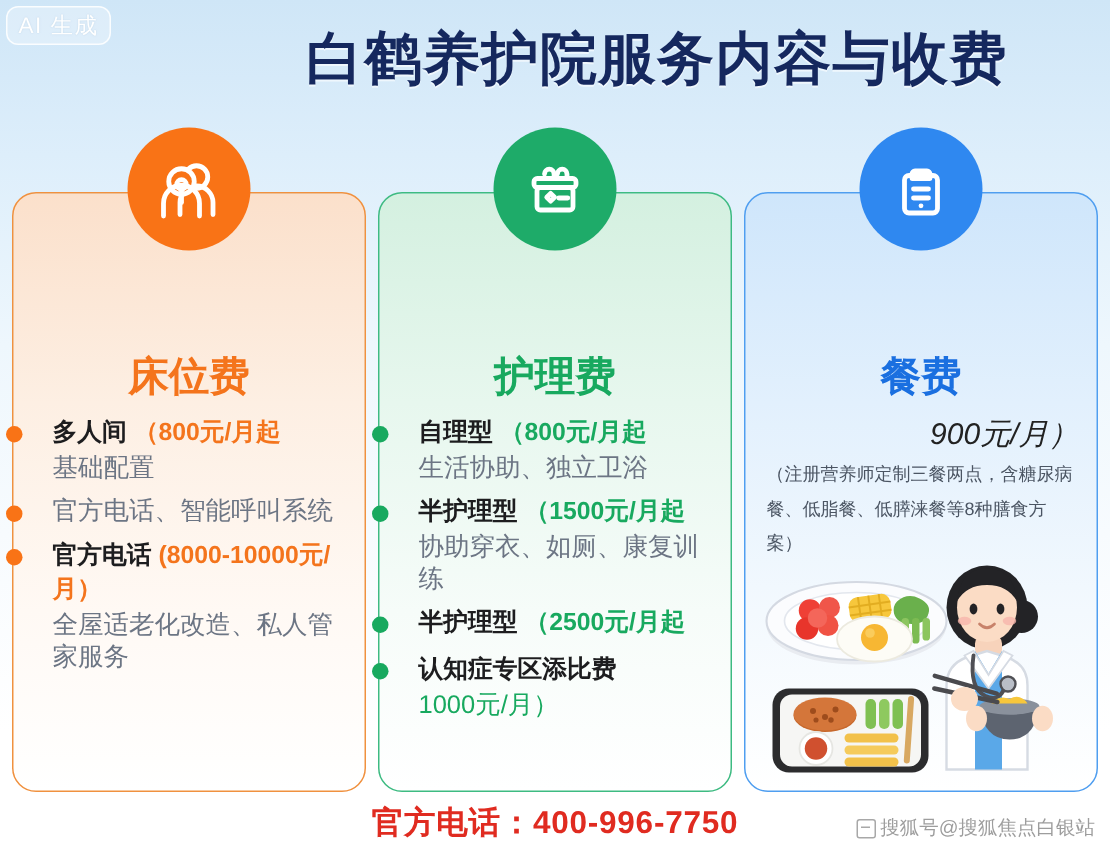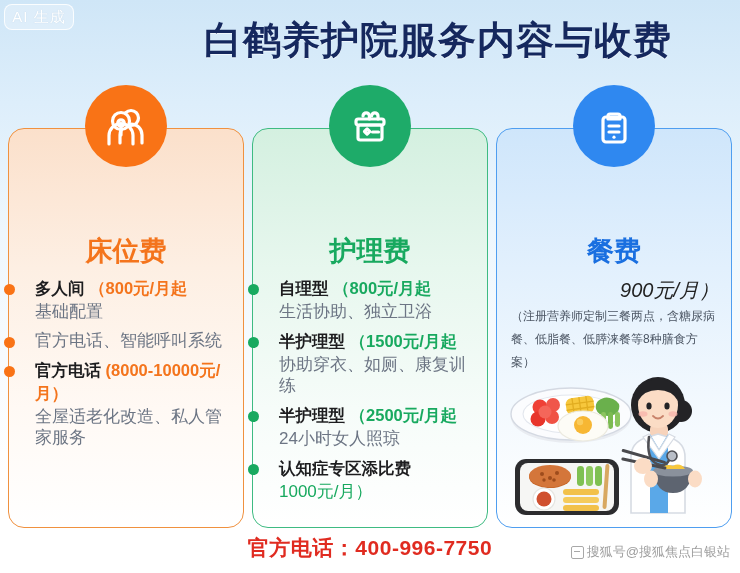--- a/index.html
+++ b/index.html
@@ -247,21 +247,20 @@
           </div>
           <div class="item-desc">协助穿衣、如厕、康复训练</div>
         </div>
 
         <div class="item">
           <span class="bullet"></span>
           <div class="item-head">
             <span class="item-name">半护理型</span>
             <span class="item-price">（2500元/月起</span>
           </div>
-          <div class="item-desc">24小时女人照琼</div>
         </div>
 
         <div class="item">
           <span class="bullet"></span>
           <div class="item-head">
             <span class="item-name">认知症专区添比费</span>
             <span class="item-price"></span>
           </div>
           <div class="item-desc accent-green">1000元/月）</div>
         </div>

